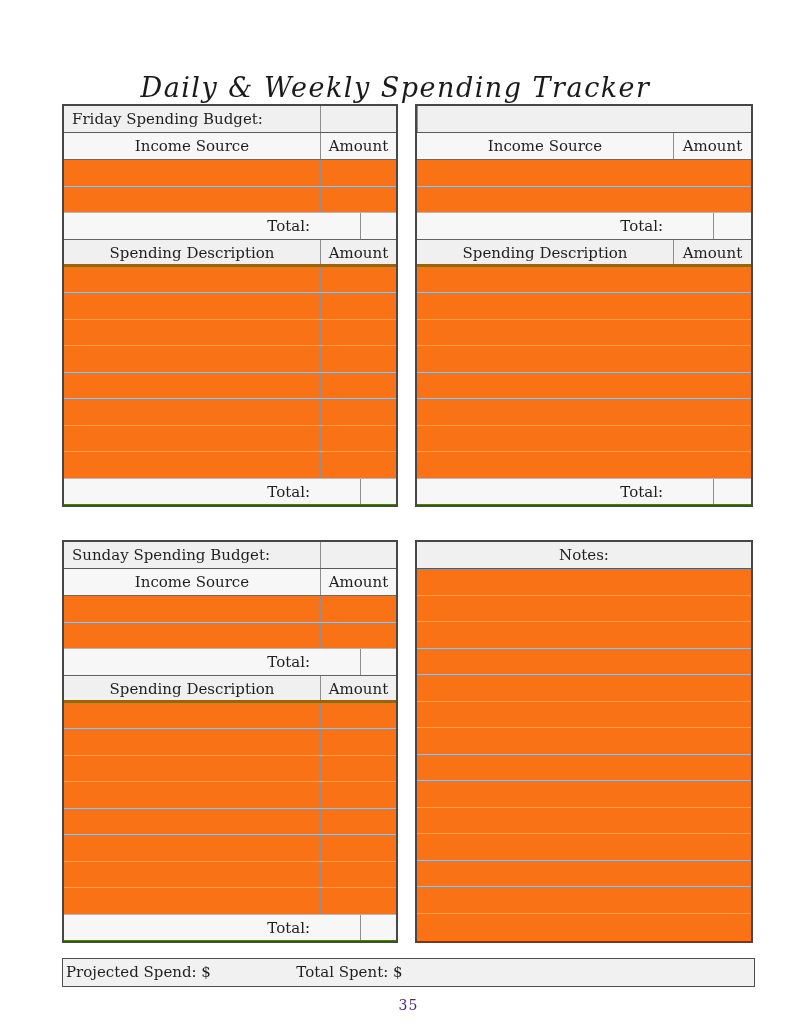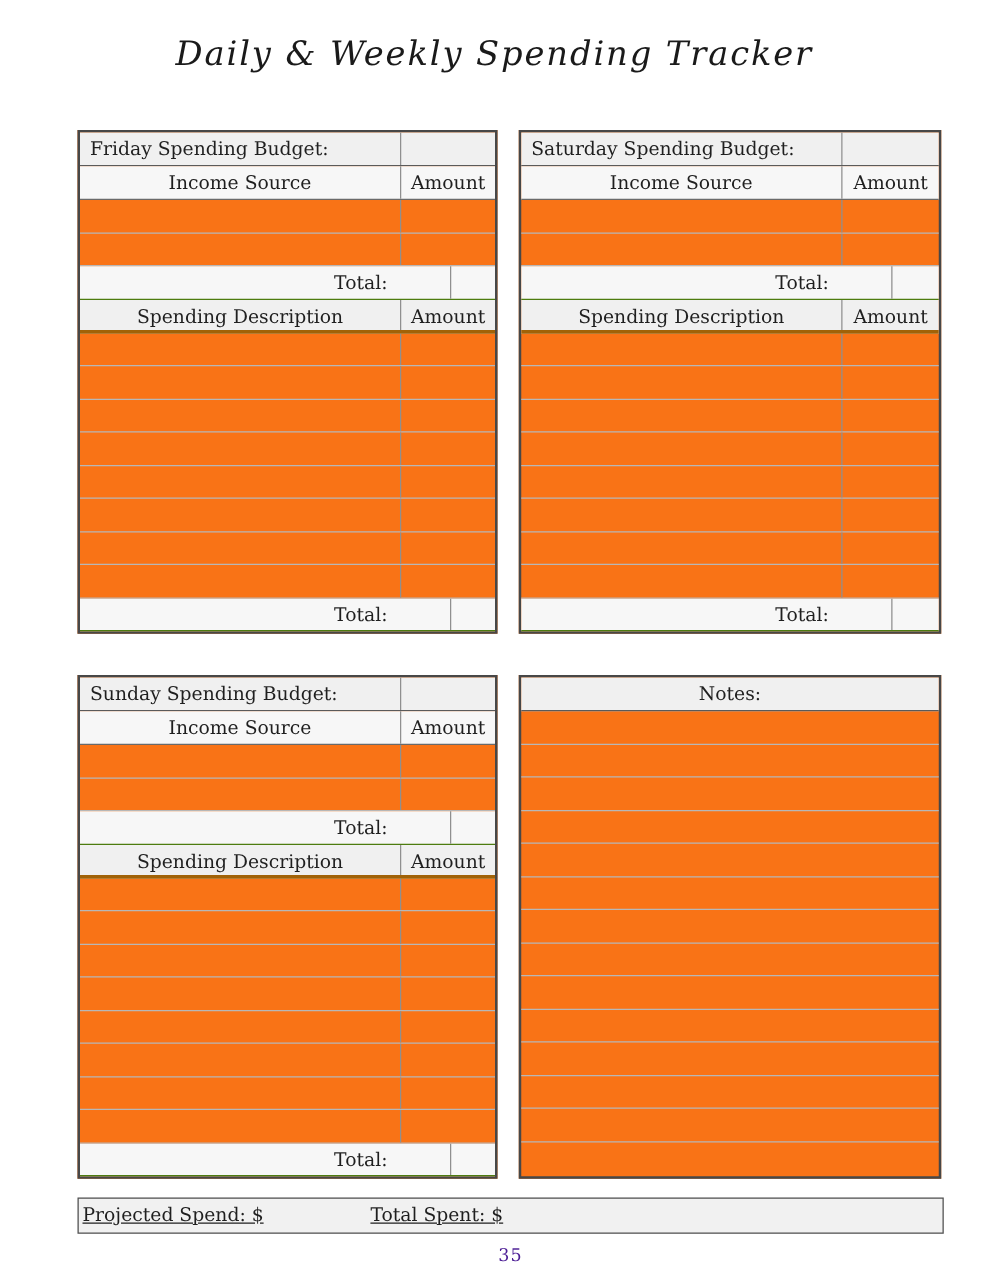--- a/index.html
+++ b/index.html
@@ -6,21 +6,21 @@
     --panel-border:#474747; --row-line:#b7b7b7; --divider:#8f8f8f;
     --header-bg:#f0f0f0; --subheader-bg:#f7f7f7; --bar-bg:#f1f1f1; --text:#1f1f1f;
   }
   *{margin:0;padding:0;box-sizing:border-box;}
   html,body{background:#ffffff;}
   .page{
     width:791px;height:1024px;background:#ffffff;overflow:hidden;
     font-family:"DejaVu Serif","Liberation Serif",serif;color:var(--text);
   }
   .title{
-    padding-top:24px;height:86px;text-align:center;
+    padding-top:68px;height:86px;text-align:center;
     font-size:27px;line-height:40px;font-style:italic;font-weight:400;
     letter-spacing:1.5px;color:#1a1a1a;
   }
   .content{margin-left:62px;width:693px;}
   .grid{
     display:grid;grid-template-columns:336px 338px;column-gap:17px;row-gap:15px;
     width:691px;
   }
   .panel{border:2px solid var(--panel-border);background:#f97316;margin-top:18px;}
   .row{display:flex;height:26.5px;border-bottom:1px solid var(--row-line);font-size:15px;}
@@ -36,21 +36,20 @@
   .cell.full{width:100%;line-height:26px;}
   .left{text-align:left;padding-left:8px;}
   .center{text-align:center;}
   .right{text-align:right;padding-right:10px;}
   .row.day .cell.desc{line-height:27px;}
   .row.colhdr .cell{line-height:27px;}
   .summary-bar{
     margin-top:15px;width:693px;height:29px;border:1px solid #4f4f4f;
     background:var(--bar-bg);display:grid;grid-template-columns:1fr 1fr 1fr;
     font-size:15px;
-    text-decoration:underline;
   }
   .summary-cell{display:flex;align-items:center;padding-left:3px;line-height:27px;}
   .summary-value{flex:1;height:100%;}
   .page-number{
     margin-top:10px;text-align:center;font-size:14px;letter-spacing:1px;color:#4c1d95;
   }
 </style>
 </head>
 <body>
 
@@ -119,21 +118,20 @@
             <div class="cell amt"></div>
           </div>
         <div class="row total">
           <div class="cell desc right">Total:</div>
           <div class="cell amt"></div>
         </div>
       </section>
 
       <section class="panel">
         <div class="row day">
-          <div class="cell desc left">Saturday Spending Budget:</div>
           <div class="cell amt"></div>
         </div>
         <div class="row colhdr lt">
           <div class="cell desc center">Income Source</div>
           <div class="cell amt center">Amount</div>
         </div>
         <div class="row blank">
             <div class="cell desc"></div>
             <div class="cell amt"></div>
           </div>

